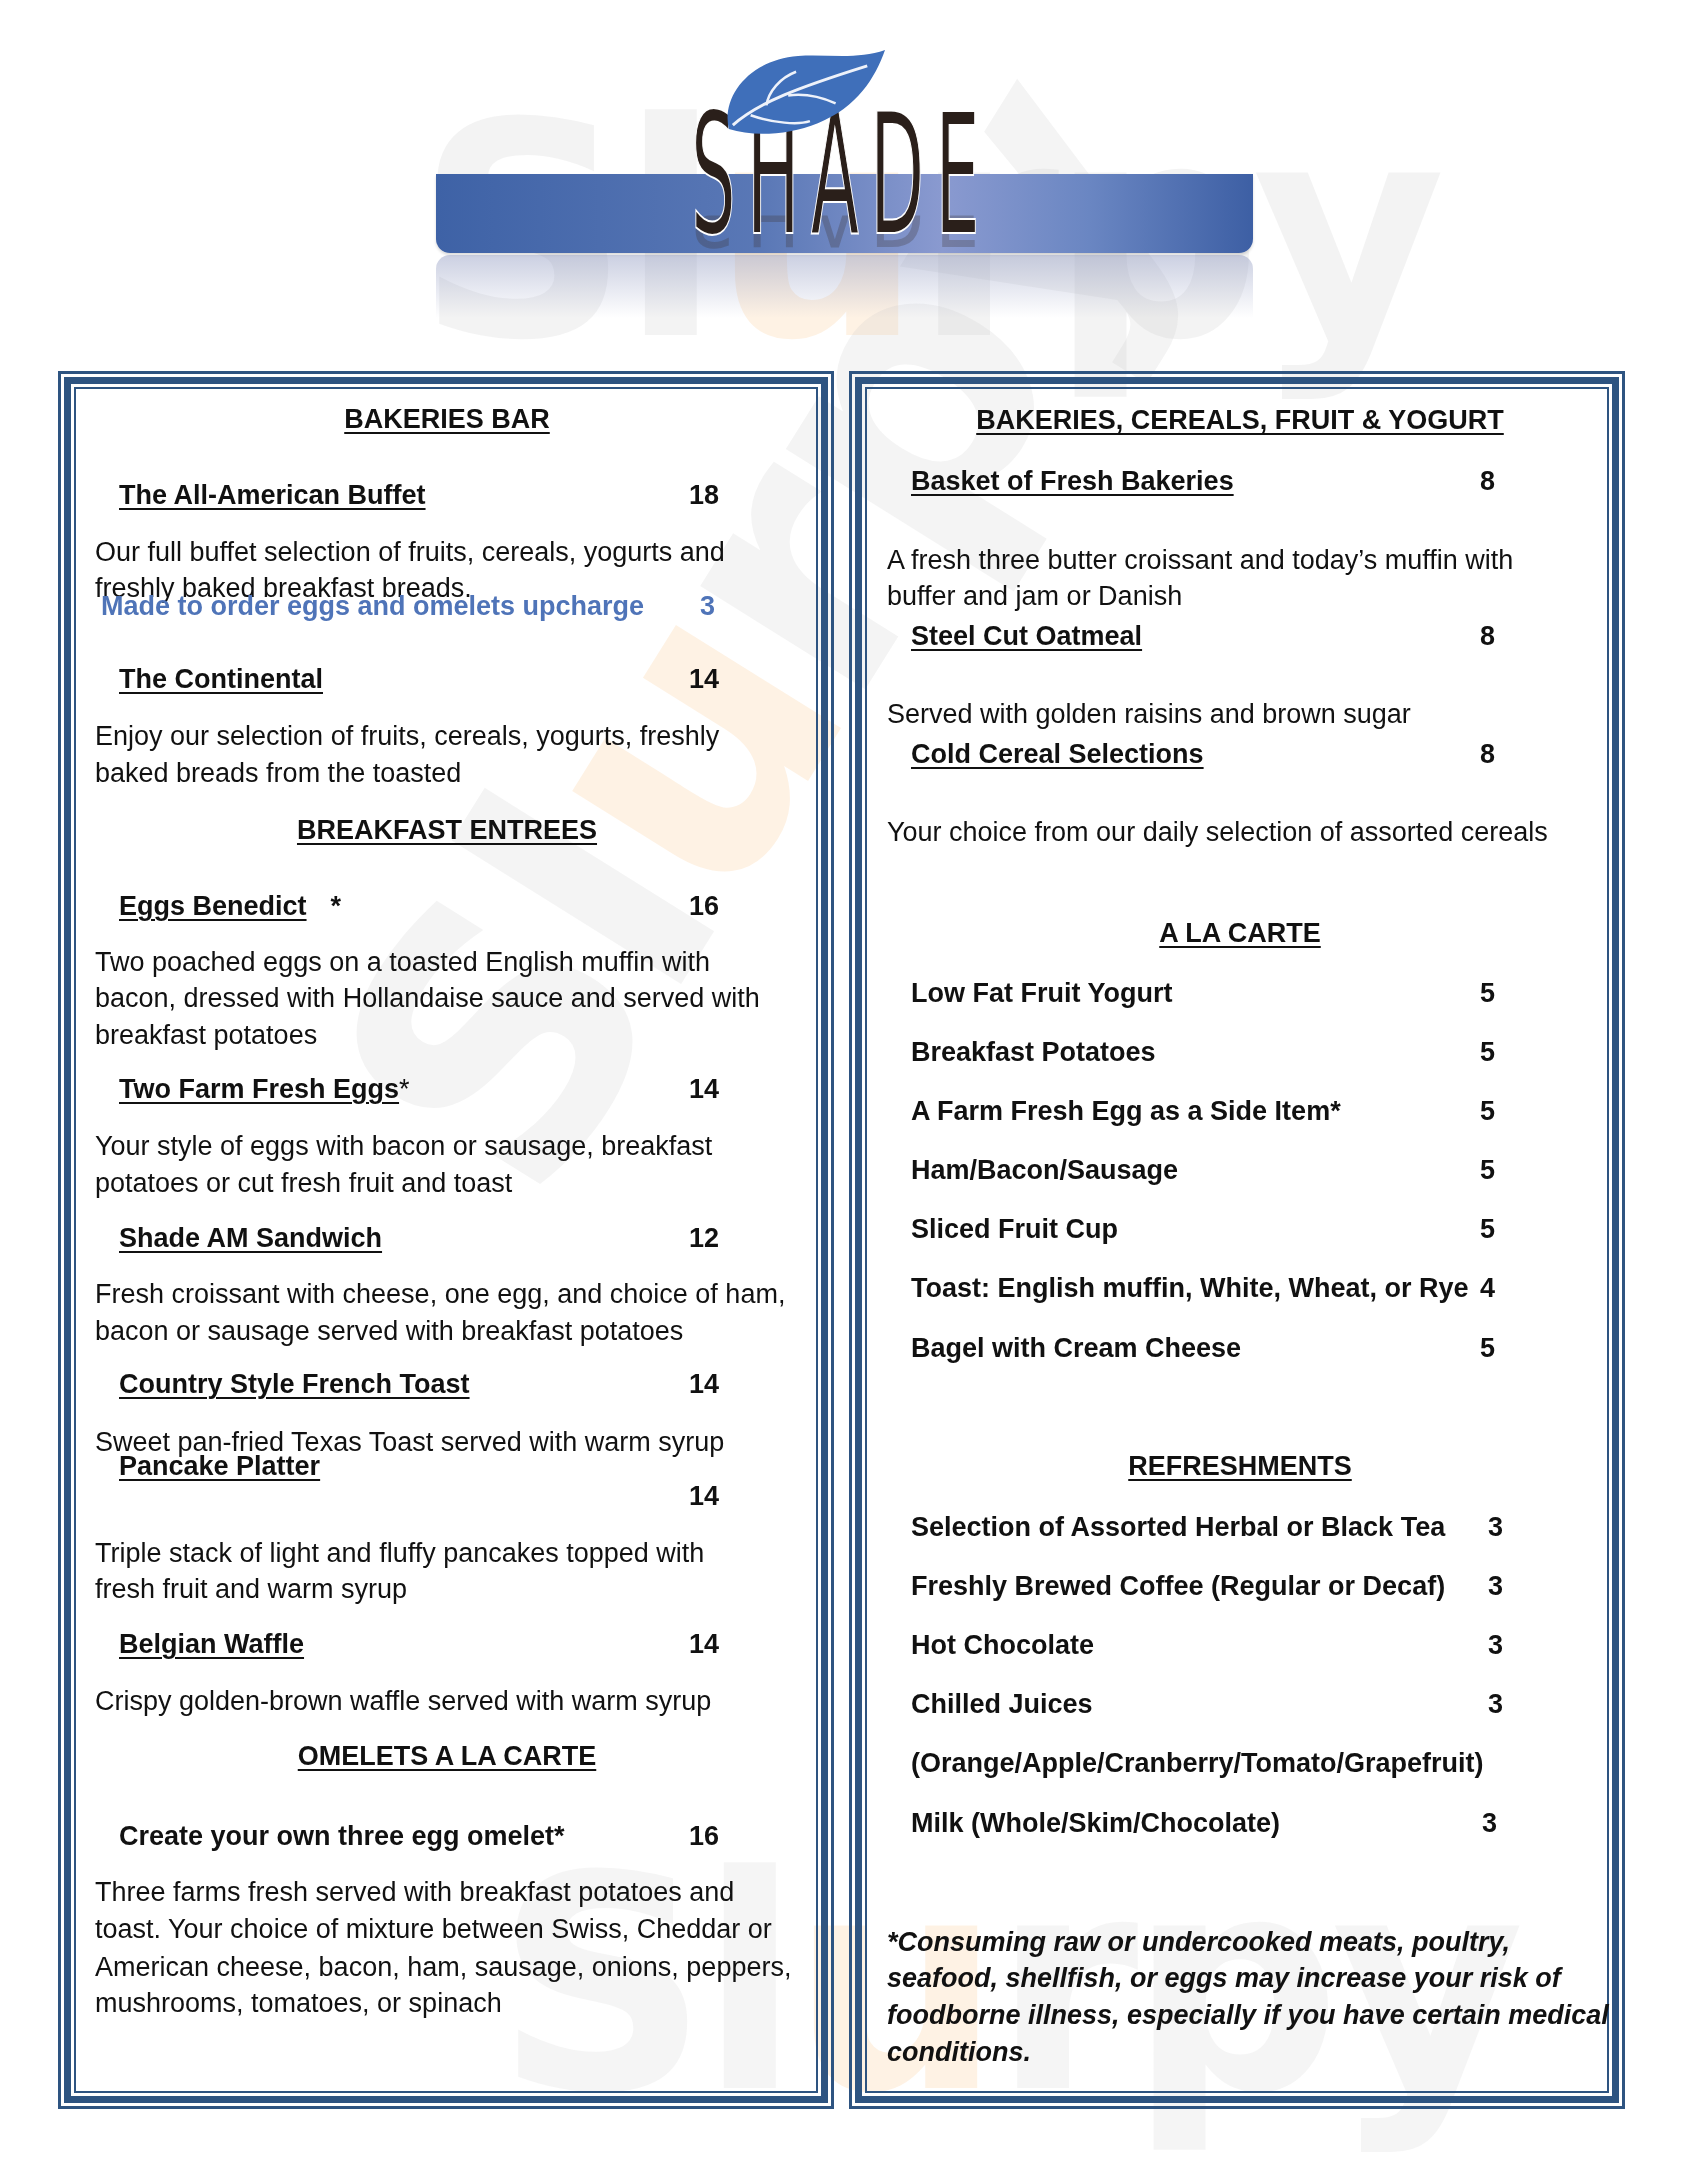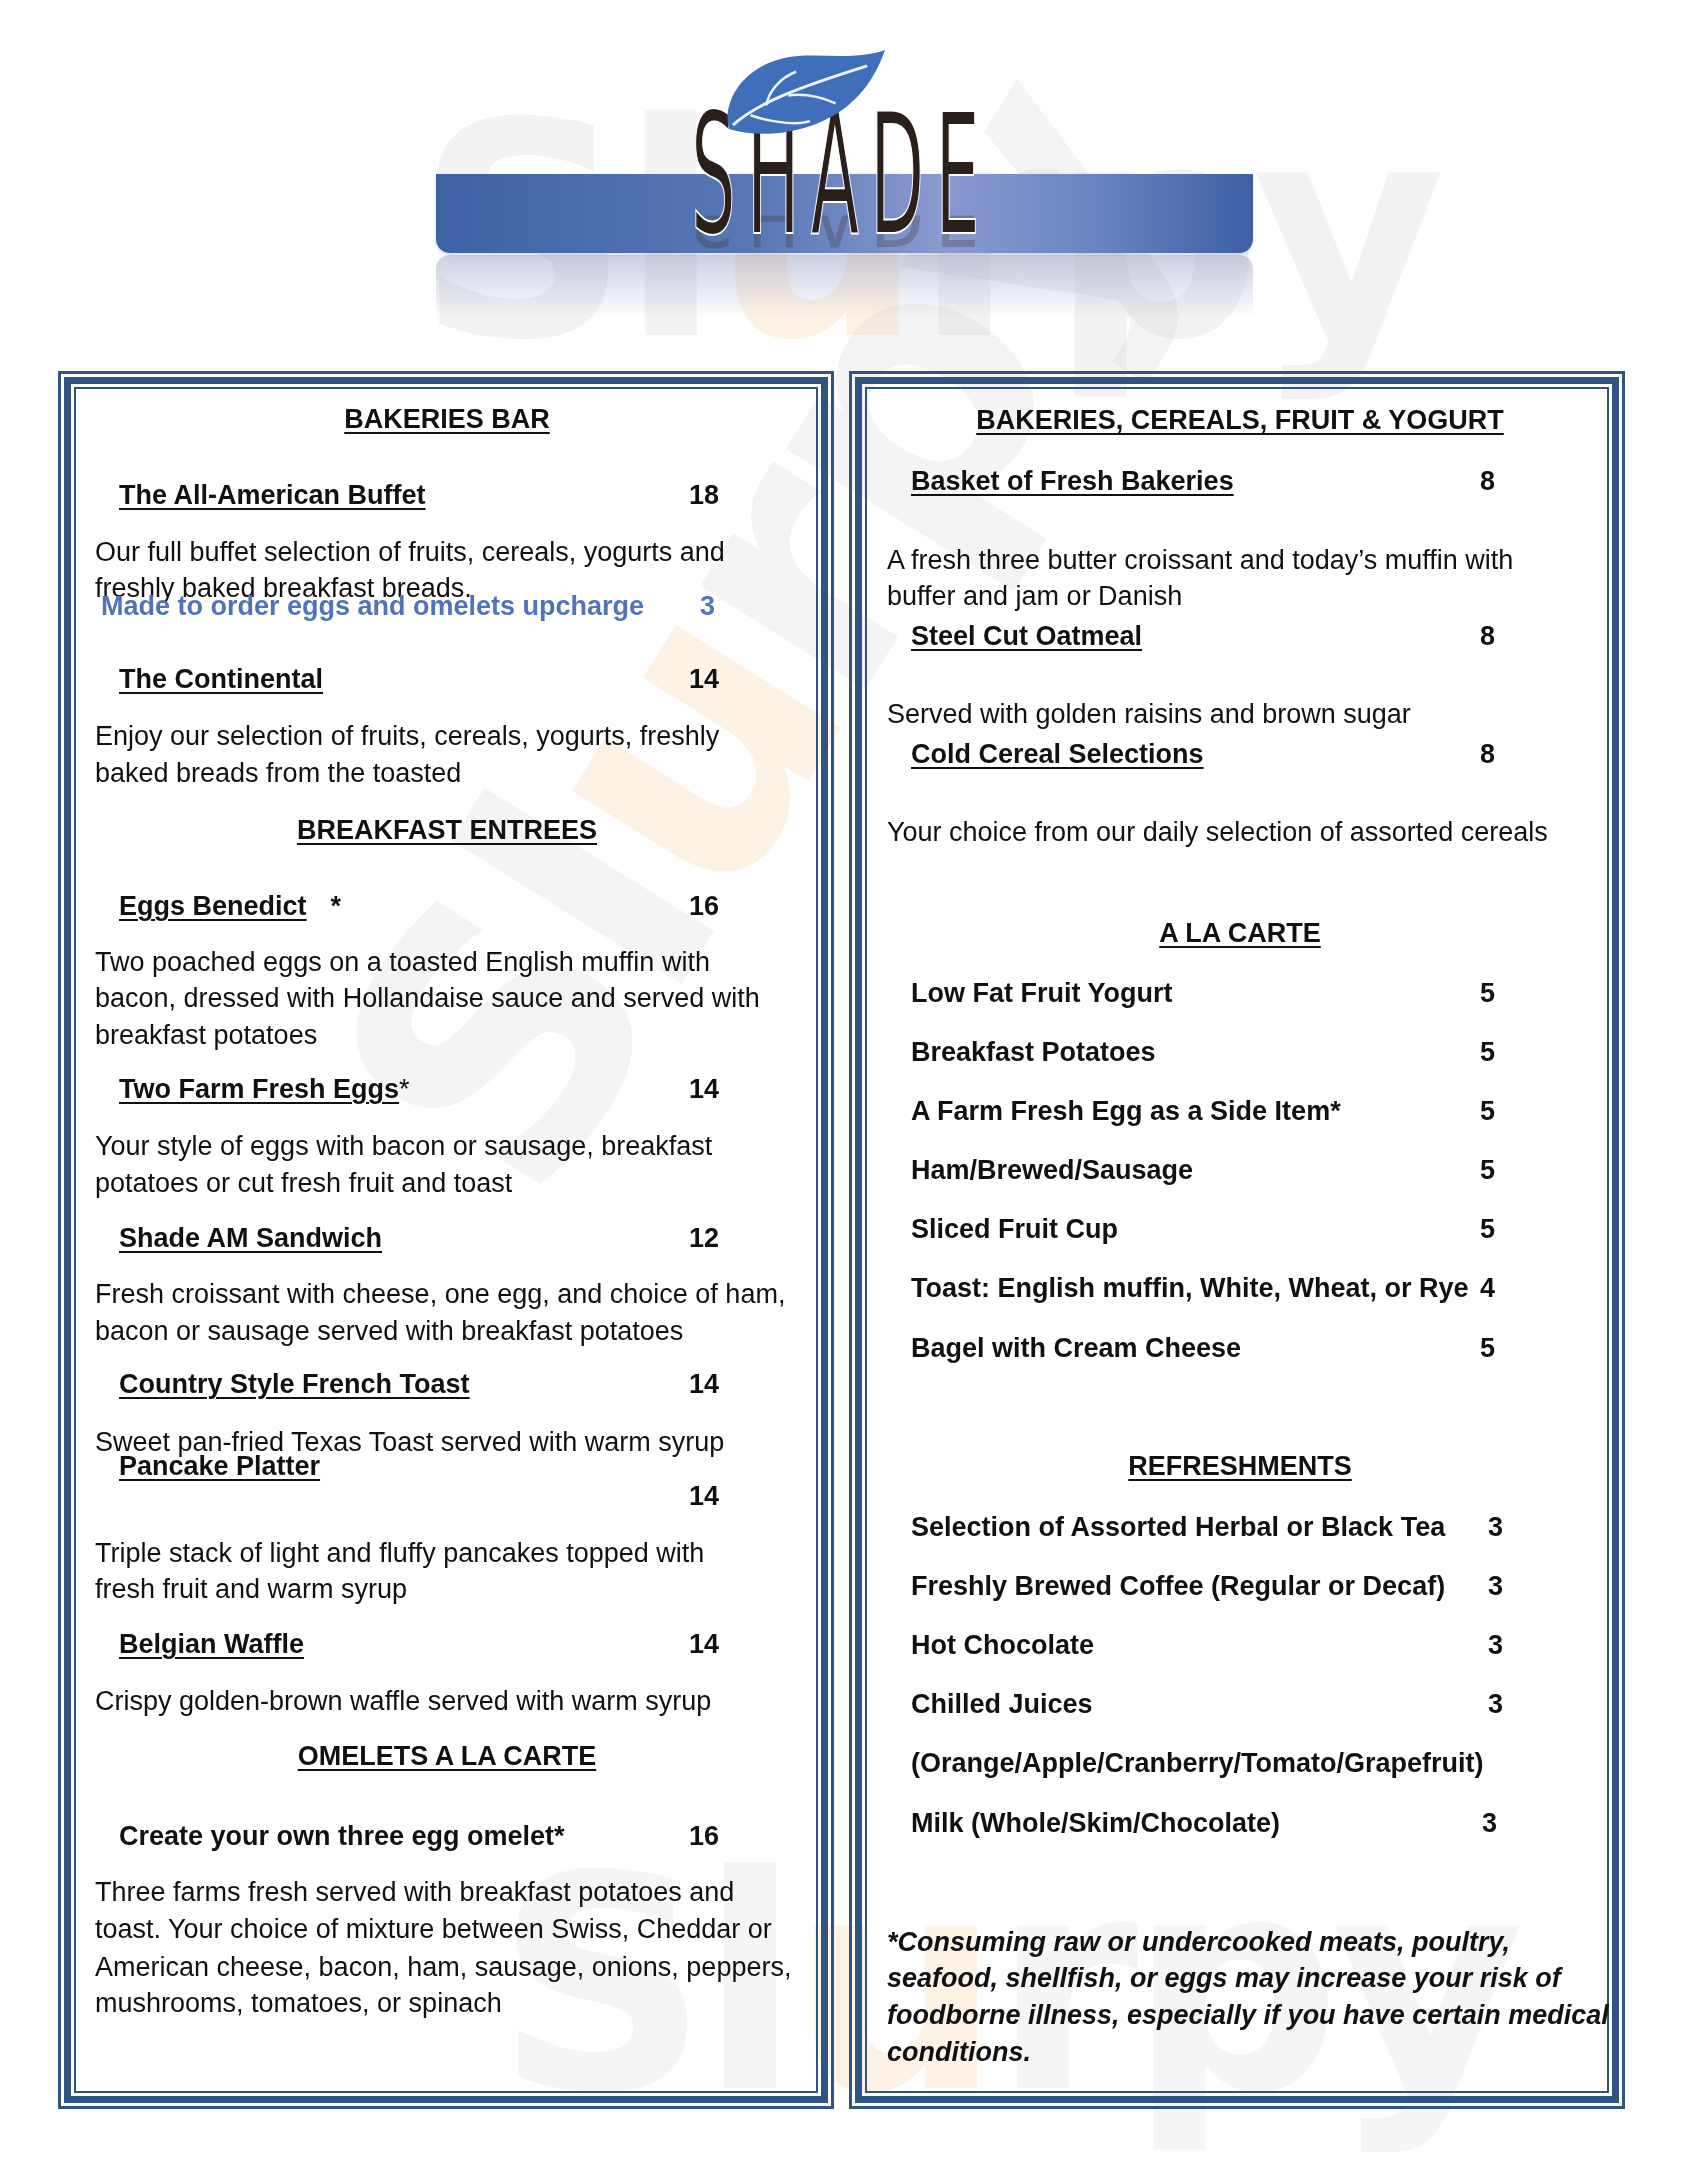--- a/index.html
+++ b/index.html
@@ -180,21 +180,21 @@
     <div class="t ds" style="left:887px; top:794px;">Your choice from our daily selection of assorted cereals</div>
   </div>
 
   <div class="t hd ctr" style="left:1240px; top:915px;">A LA CARTE</div>
   <div class="t nm" style="left:887px; top:975px;">Low Fat Fruit Yogurt</div>
   <div class="t pr" style="left:1480px; top:975px;">5</div>
   <div class="t nm" style="left:887px; top:1034px;">Breakfast Potatoes</div>
   <div class="t pr" style="left:1480px; top:1034px;">5</div>
   <div class="t nm" style="left:887px; top:1093px;">A Farm Fresh Egg as a Side Item*</div>
   <div class="t pr" style="left:1480px; top:1093px;">5</div>
-  <div class="t nm" style="left:887px; top:1152px;">Ham/Brewed/Sausage</div>
+  <div class="t nm" style="left:887px; top:1152px;">Ham/Bacon/Sausage</div>
   <div class="t pr" style="left:1480px; top:1152px;">5</div>
   <div class="t nm" style="left:887px; top:1211px;">Sliced Fruit Cup</div>
   <div class="t pr" style="left:1480px; top:1211px;">5</div>
   <div class="t nm" style="left:887px; top:1270px;">Toast: English muffin, White, Wheat, or Rye</div>
   <div class="t pr" style="left:1480px; top:1270px;">4</div>
   <div class="t nm" style="left:887px; top:1330px;">Bagel with Cream Cheese</div>
   <div class="t pr" style="left:1480px; top:1330px;">5</div>
 
   <div class="t hd ctr" style="left:1240px; top:1448px;">REFRESHMENTS</div>
   <div class="t nm" style="left:887px; top:1509px;">Selection of Assorted Herbal or Black Tea</div>

